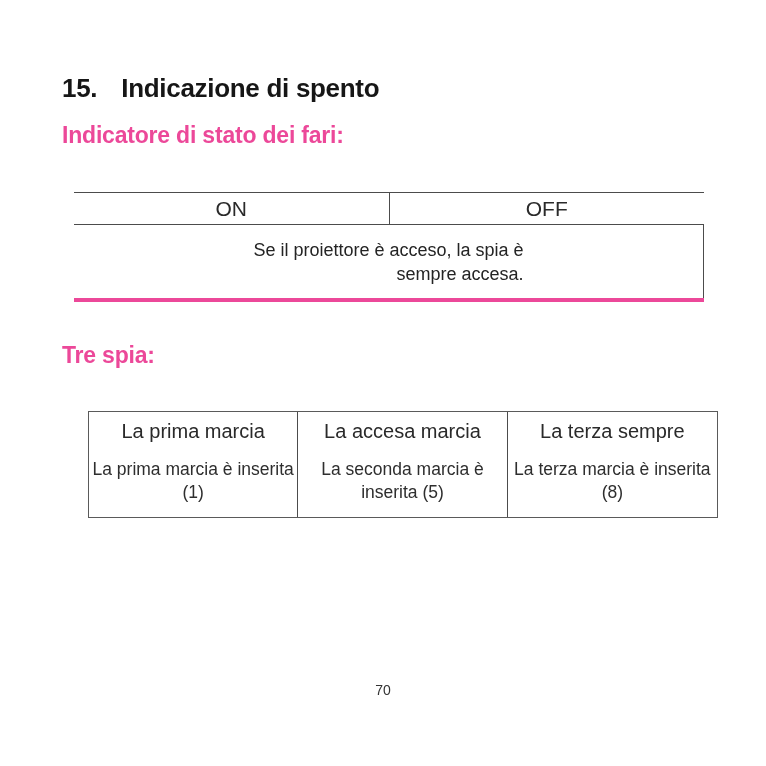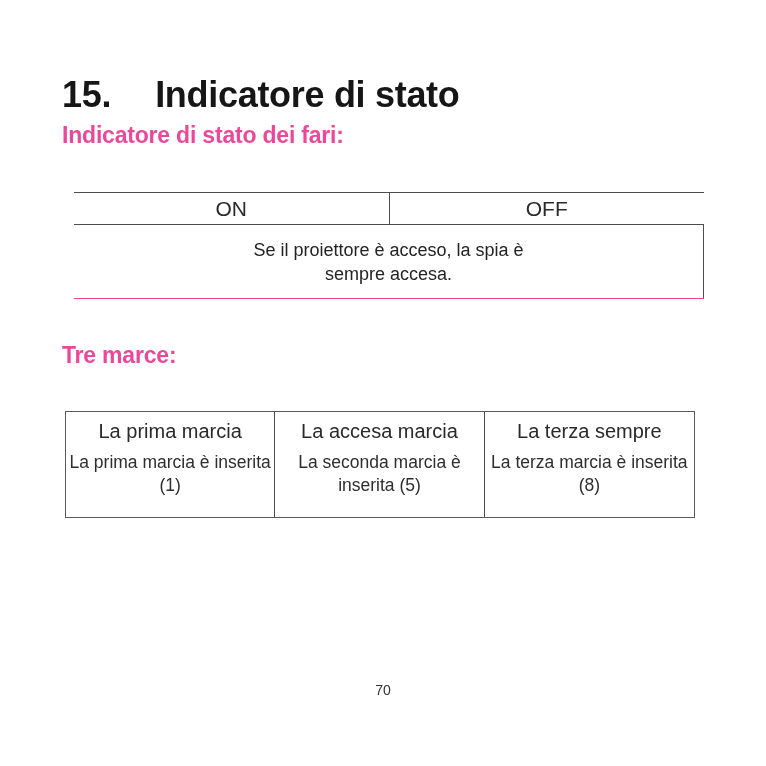--- a/index.html
+++ b/index.html
@@ -10,22 +10,22 @@
     background: #ffffff;
     font-family: "Liberation Sans", sans-serif;
     color: #1f1f1f;
     overflow: hidden;
   }
   .title {
     position: absolute;
     left: 62px;
     top: 52px;
     display: flex;
-    gap: 44px;
-    font-size: 36px;
+    gap: 24px;
+    font-size: 26px;
     font-weight: bold;
     line-height: 38px;
     letter-spacing: -0.3px;
     color: #161616;
   }
   .subheading {
     position: absolute;
     left: 62px;
     font-size: 23px;
     font-weight: bold;
@@ -39,58 +39,58 @@
   
   .t1 {
     position: absolute;
     left: 74px;
     top: 192px;
     width: 630px;
     border-top: 1px solid #4c4c4c;
   }
   .t1-row { display: flex; }
   .t1-head { height: 31px; border-bottom: 1px solid #4c4c4c; }
-  .t1-body { height: 73px; border-bottom: 1px solid #ec4899; gap: 16px; }
+  .t1-body { height: 73px; border-bottom: 4px solid #ec4899; gap: 16px; }
   .t1-cell {
     flex: 1 1 50%;
     display: flex;
     align-items: center;
     justify-content: center;
-    text-align: center;
+    text-align: right;
   }
   .t1-head .t1-cell { font-size: 21px; color: #2a2a2a; }
   .t1-body .t1-cell {
     font-size: 18px;
     line-height: 24px;
     white-space: pre-line;
     color: #242424;
   }
   .t1 .divided { border-right: 1px solid #4c4c4c; }
 
   
   .t2 {
     position: absolute;
-    left: 65px;
+    left: 88px;
     top: 411px;
     width: 630px;
     height: 107px;
     border: 1px solid #5a5a5a;
     box-sizing: border-box;
     display: flex;
   }
   .t2-col {
     flex: 1 1 33.33%;
     padding-top: 7px;
     text-align: center;
     box-sizing: border-box;
   }
   .t2-col.divided { border-right: 1px solid #4c4c4c; }
   .t2-header { font-size: 20px; line-height: 25px; color: #2a2a2a; }
   .t2-body {
-    margin-top: 7px;
+    margin-top: 14px;
     font-size: 17.5px;
     line-height: 23px;
     white-space: pre-line;
     color: #2e2e2e;
   }
 
   .page-number {
     position: absolute;
     left: 0;
     top: 682px;
@@ -100,37 +100,37 @@
     color: #333333;
   }
 </style>
 </head>
 <body>
 
 <div class="page">
 
   <h1 class="title">
     <span>15.</span>
-    <span>Indicatore di stato</span>
+    <span>Indicazione di spento</span>
   </h1>
 
   <div class="subheading fari">Indicatore di stato dei fari:</div>
 
   <div class="t1">
     <div class="t1-row t1-head">
       <div class="t1-cell divided">ON</div>
       <div class="t1-cell">OFF</div>
     </div>
     <div class="t1-row t1-body">
       <div class="t1-cell divided">Se il proiettore è acceso, la spia è
 sempre accesa.</div>
     </div>
   </div>
 
-  <div class="subheading marce">Tre marce:</div>
+  <div class="subheading marce">Tre spia:</div>
 
   <div class="t2">
     <div class="t2-col divided">
       <div class="t2-header">La prima marcia</div>
       <div class="t2-body">La prima marcia è inserita
 (1)</div>
     </div>
     <div class="t2-col divided">
       <div class="t2-header">La accesa marcia</div>
       <div class="t2-body">La seconda marcia è

